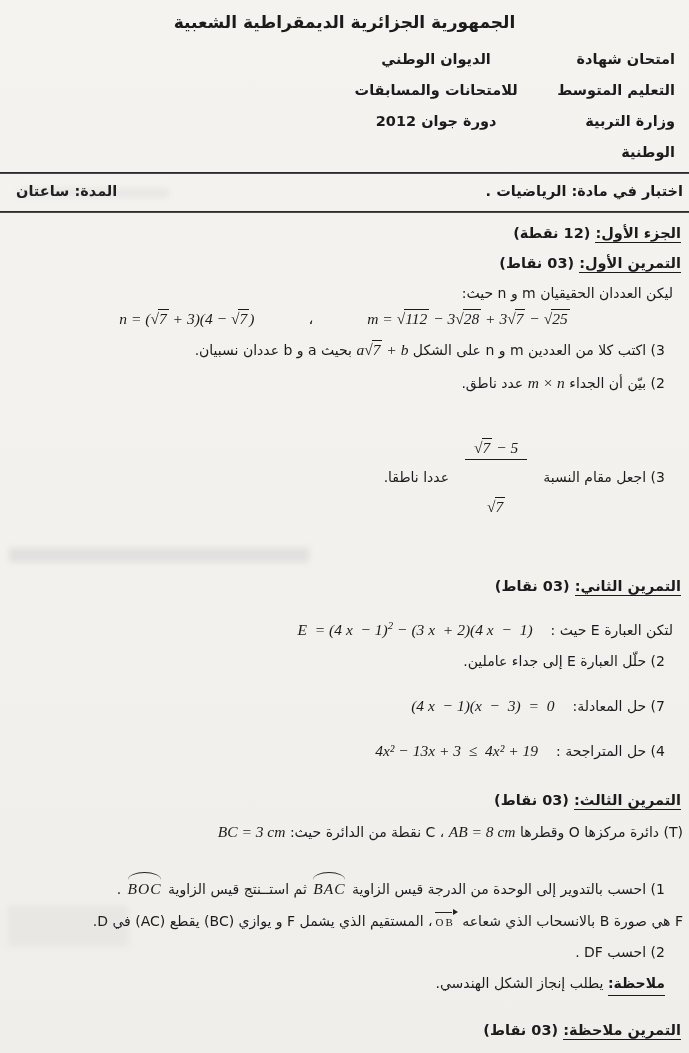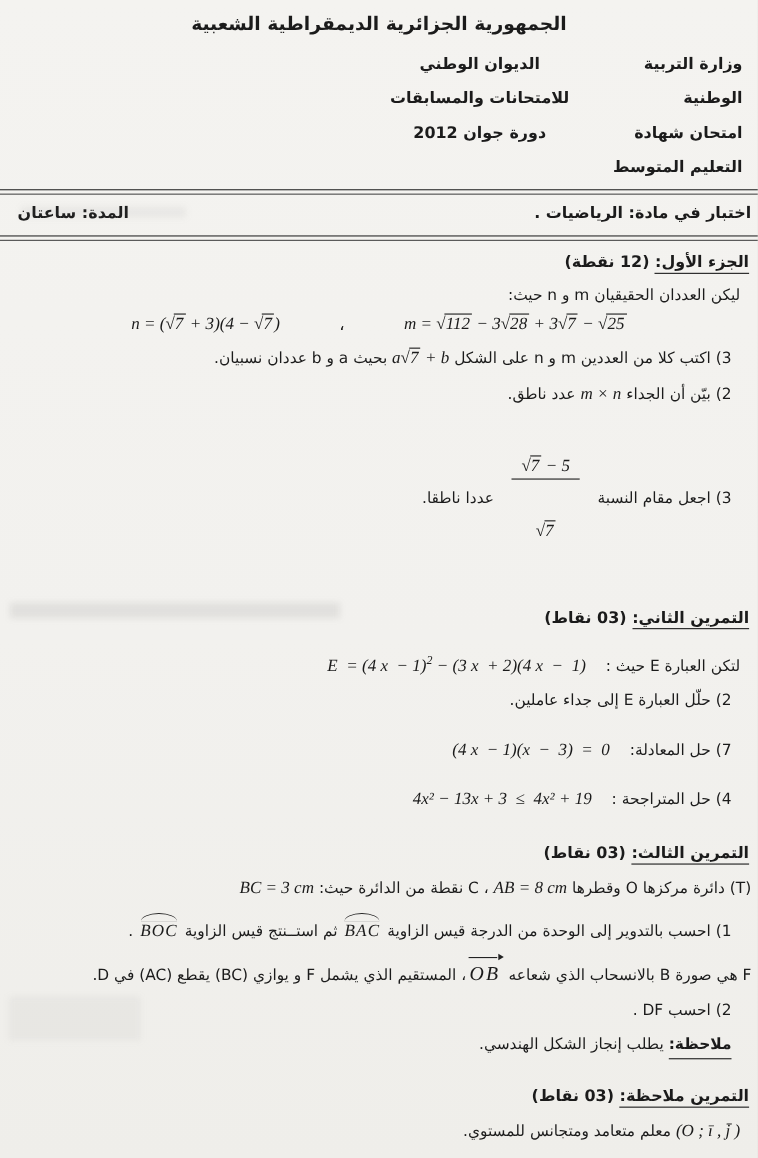--- a/index.html
+++ b/index.html
@@ -40,61 +40,64 @@
   .eqrow{display:flex;direction:rtl;justify-content:center;align-items:center;gap:54px;margin-top:6px;}
   .eqrow .comma{font-size:15px;}
 
   .eq-gap{margin:12px 18px 0 0;}
   .frow{display:flex;align-items:center;gap:10px;padding-right:24px;margin-top:8px;}
   .frac{display:inline-block;direction:ltr;text-align:center;vertical-align:middle;margin:0 6px;}
   .frac .num{display:block;border-bottom:1.4px solid #1b1b1b;padding:0 9px 2px;}
   .frac .den{display:block;padding-top:2px;}
 
   .vec{position:relative;direction:ltr;unicode-bidi:bidi-override;display:inline-block;
-       font-family:"Liberation Serif","DejaVu Serif",serif;font-style:italic;font-size:18px;
+       font-family:"Liberation Serif","DejaVu Serif",serif;font-size:11px;
        padding:4px 3px 0;letter-spacing:2px;}
   .vec::before{content:"";position:absolute;top:2px;left:2px;right:6px;border-top:1.3px solid #222;}
   .vec::after{content:"";position:absolute;top:-0.5px;right:0;width:0;height:0;
        border-top:3px solid transparent;border-bottom:3px solid transparent;border-left:5.5px solid #222;}
   .hat{position:relative;direction:ltr;unicode-bidi:bidi-override;display:inline-block;
        font-family:"Liberation Serif","DejaVu Serif",serif;font-style:italic;font-size:15.5px;
-       padding:5px 2px 0;letter-spacing:1px;}
+       padding:5px 2px 0;letter-spacing:1px;margin-top:18px;}
   .hat::before{content:"";position:absolute;top:0;left:6%;right:6%;height:7px;
        border-top:1.5px solid #222;border-radius:50% 50% 0 0/100% 100% 0 0;}
 </style>
 </head>
 <body>
 
 <div class="page">
   <div class="smudge sm1"></div>
   <div class="smudge sm2"></div>
   <div class="smudge sm3"></div>
 
   <div class="doc-title">الجمهورية الجزائرية الديمقراطية الشعبية</div>
   <div class="hdr-row">
     <div class="hdr-col-right">
+      <div>امتحان شهادة  التعليم المتوسط</div>
       <div>وزارة التربية الوطنية</div>
-      <div>امتحان شهادة  التعليم المتوسط</div>
     </div>
     <div class="hdr-col-left">
       <div>الديوان الوطني للامتحانات والمسابقات</div>
       <div>دورة جوان 2012</div>
     </div>
   </div>
   <div class="sep-double"></div>
   <div class="subject-row">
     <div>اختبار في مادة: الرياضيات .</div>
     <div>المدة: ساعتان</div>
   </div>
   <div class="sep-double"></div>
 
   <div class="sec-h mt12">
     <span class="u">الجزء الأول:</span><span> (12 نقطة)</span>
   </div>
 
+  <div class="sec-h mt12">
+    <span class="u">التمرين الأول:</span><span> (03 نقاط)</span>
+  </div>
   <div class="line indent">ليكن العددان الحقيقيان m و n  حيث:</div>
   <div class="eqrow">
     <span class="math mf ltr">m = √<span class="rad">112</span> − 3√<span class="rad">28</span> + 3√<span class="rad">7</span> − √<span class="rad">25</span></span>
     <span class="comma">،</span>
     <span class="math mf ltr">n = (√<span class="rad">7</span> + 3)(4 − √<span class="rad">7</span>)</span>
   </div>
   <div class="line mt14">
     <span>3) اكتب كلا من العددين m  و  n على الشكل </span><span class="math mf ltr">a√<span class="rad">7</span> + b</span><span> بحيث a و b عددان نسبيان.</span>
   </div>
   <div class="line">

